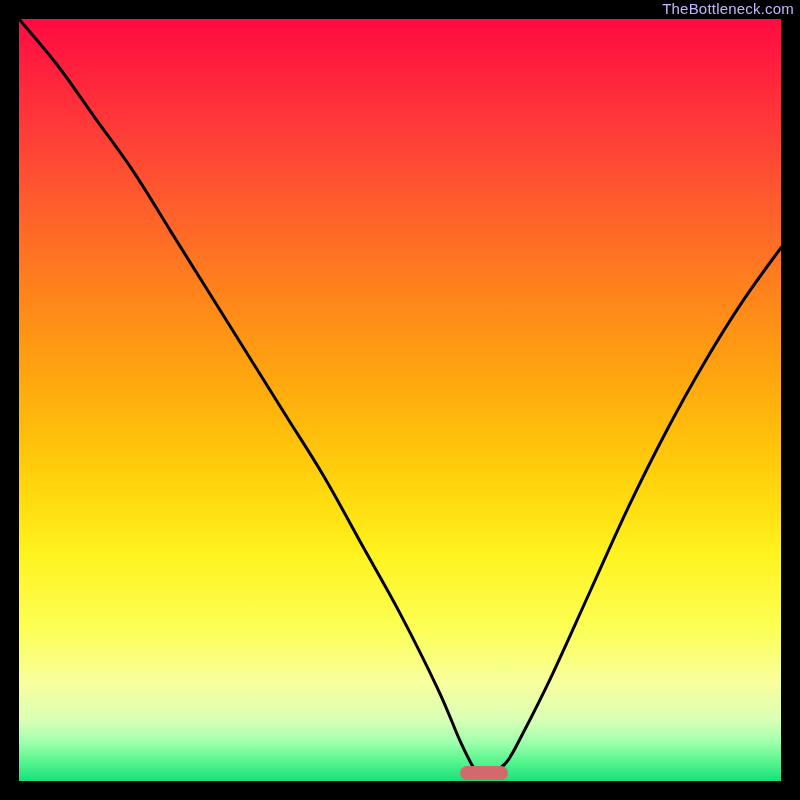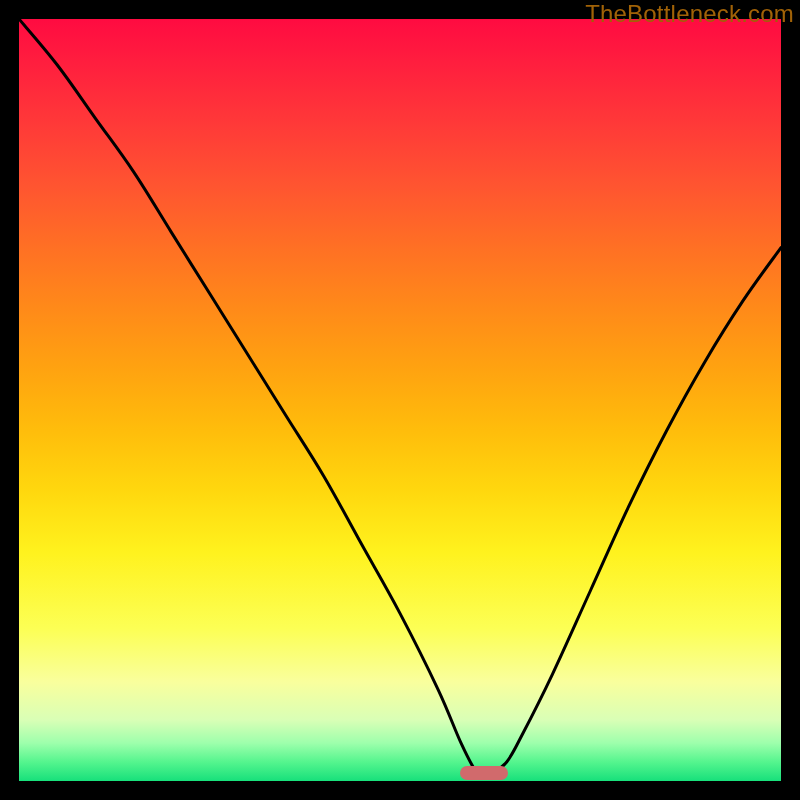--- a/index.html
+++ b/index.html
@@ -56,22 +56,22 @@
     height: 14px;
     background: #d16a6c;
     border-radius: 7px;
     bottom: 1px;
     left: 442px;
   }
   .watermark {
     position: absolute;
     top: 0px;
     right: 6px;
-    color: #a16207;
-    font-size: 24px;
+    color: #c4b5fd;
+    font-size: 15px;
     font-weight: 500;
     letter-spacing: 0.2px;
     user-select: none;
   }
 </style>
 </head>
 <body>
 
 <div class="frame">
   <div class="plot-area">

